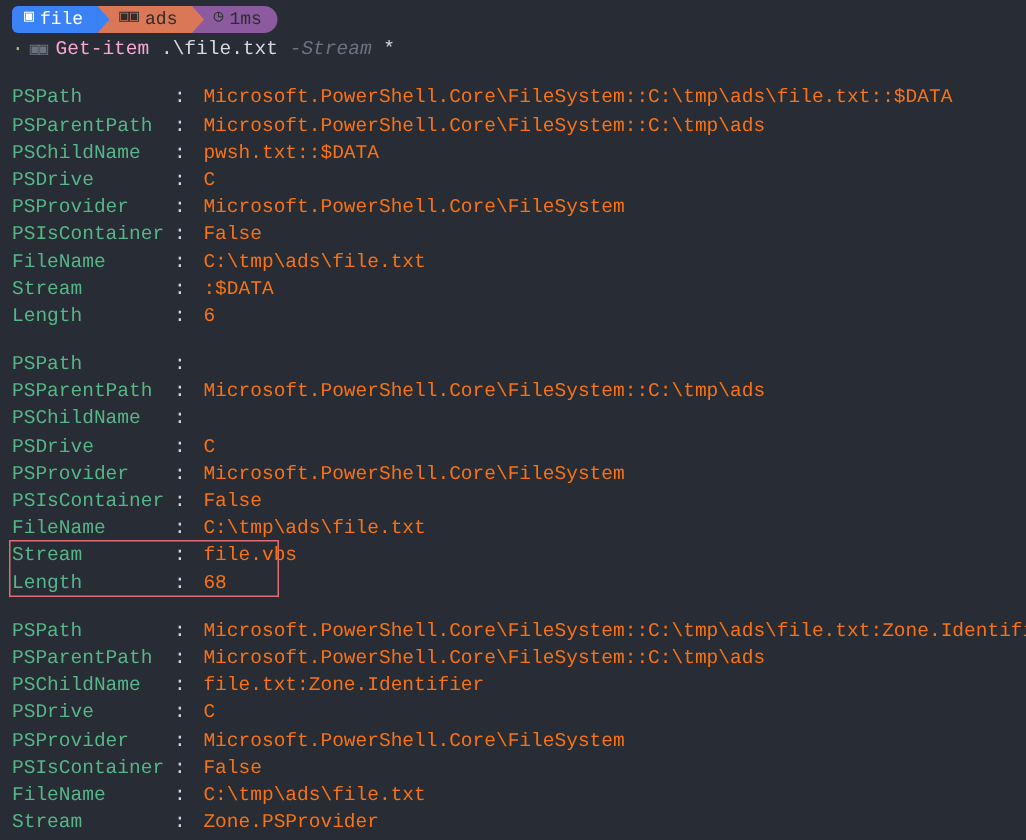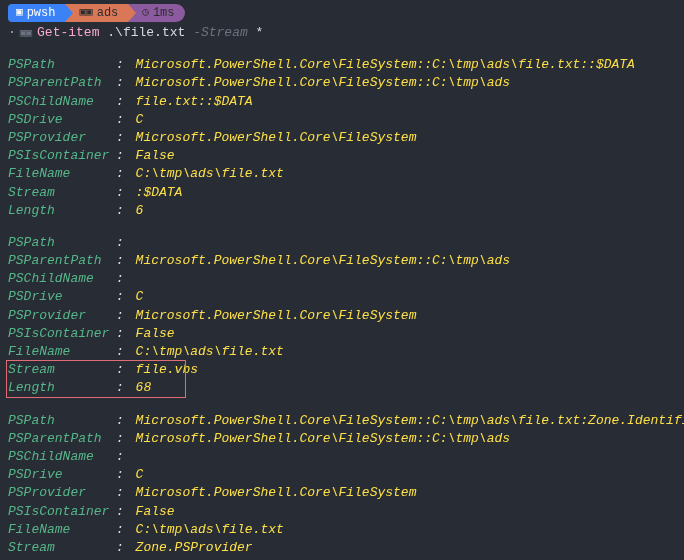--- a/index.html
+++ b/index.html
@@ -84,52 +84,51 @@
   }
   .cmd-yellow { color: #f9a8d4; }
   .cmd-white { color: #d7dae0; }
   .cmd-gray { color: #6b7280; font-style: italic; }
   .output {
     margin-top: 14px;
   }
   .block {
     margin-bottom: 14px;
     position: relative;
-    font-style: italic;
   }
   .row {
     display: flex;
     white-space: pre;
   }
   .key {
     color: #56b68a;
     display: inline-block;
     width: 108px;
     flex-shrink: 0;
   }
   .colon {
     color: #d7dae0;
     margin-right: 4px;
   }
-  .val-white { color: #fde047; }
+  .val-white { color: #f97316; }
   .highlight-box {
     position: absolute;
     border: 1px solid #e06c75;
     pointer-events: none;
   }
 </style>
 </head>
 <body>
 
 <div class="terminal">
 
   <div class="prompt-line">
     <span class="pill pill-blue">
       <span class="pill-icon">▣</span>
-      <span>pwsh</span>
+      <span>file</span>
     </span>
     <span class="pill pill-orange">
       <span class="pill-icon">▣▣</span>
       <span>ads</span>
     </span>
     <span class="pill pill-purple">
       <span class="pill-icon">◷</span>
       <span>1ms</span>
     </span>
   </div>
@@ -143,21 +142,21 @@
     <span>&nbsp;</span>
     <span class="cmd-gray">-Stream</span>
     <span>&nbsp;</span>
     <span class="cmd-white">*</span>
   </div>
 
   <div class="output" id="output">
       <div class="block">
         <div class="row"><span class="key">PSPath</span><span class="colon">:</span><span class="val-white"> Microsoft.PowerShell.Core\FileSystem::C:\tmp\ads\file.txt::$DATA</span></div>
         <div class="row"><span class="key">PSParentPath</span><span class="colon">:</span><span class="val-white"> Microsoft.PowerShell.Core\FileSystem::C:\tmp\ads</span></div>
-        <div class="row"><span class="key">PSChildName</span><span class="colon">:</span><span class="val-white"> file.txt::$DATA</span></div>
+        <div class="row"><span class="key">PSChildName</span><span class="colon">:</span><span class="val-white"> pwsh.txt::$DATA</span></div>
         <div class="row"><span class="key">PSDrive</span><span class="colon">:</span><span class="val-white"> C</span></div>
         <div class="row"><span class="key">PSProvider</span><span class="colon">:</span><span class="val-white"> Microsoft.PowerShell.Core\FileSystem</span></div>
         <div class="row"><span class="key">PSIsContainer</span><span class="colon">:</span><span class="val-white"> False</span></div>
         <div class="row"><span class="key">FileName</span><span class="colon">:</span><span class="val-white"> C:\tmp\ads\file.txt</span></div>
         <div class="row"><span class="key">Stream</span><span class="colon">:</span><span class="val-white"> :$DATA</span></div>
         <div class="row"><span class="key">Length</span><span class="colon">:</span><span class="val-white"> 6</span></div>
       </div>
       <div class="block">
         <div class="row"><span class="key">PSPath</span><span class="colon">:</span></div>
         <div class="row"><span class="key">PSParentPath</span><span class="colon">:</span><span class="val-white"> Microsoft.PowerShell.Core\FileSystem::C:\tmp\ads</span></div>
@@ -166,21 +165,21 @@
         <div class="row"><span class="key">PSProvider</span><span class="colon">:</span><span class="val-white"> Microsoft.PowerShell.Core\FileSystem</span></div>
         <div class="row"><span class="key">PSIsContainer</span><span class="colon">:</span><span class="val-white"> False</span></div>
         <div class="row"><span class="key">FileName</span><span class="colon">:</span><span class="val-white"> C:\tmp\ads\file.txt</span></div>
         <div class="row"><span class="key">Stream</span><span class="colon">:</span><span class="val-white"> file.vbs</span></div>
         <div class="row"><span class="key">Length</span><span class="colon">:</span><span class="val-white"> 68</span></div>
         <div class="highlight-box" style="top: 126.4px; left: -2px; width: 180px; height: 37.4px;"></div>
       </div>
       <div class="block">
         <div class="row"><span class="key">PSPath</span><span class="colon">:</span><span class="val-white"> Microsoft.PowerShell.Core\FileSystem::C:\tmp\ads\file.txt:Zone.Identifier</span></div>
         <div class="row"><span class="key">PSParentPath</span><span class="colon">:</span><span class="val-white"> Microsoft.PowerShell.Core\FileSystem::C:\tmp\ads</span></div>
-        <div class="row"><span class="key">PSChildName</span><span class="colon">:</span></div>
+        <div class="row"><span class="key">PSChildName</span><span class="colon">:</span><span class="val-white"> file.txt:Zone.Identifier</span></div>
         <div class="row"><span class="key">PSDrive</span><span class="colon">:</span><span class="val-white"> C</span></div>
         <div class="row"><span class="key">PSProvider</span><span class="colon">:</span><span class="val-white"> Microsoft.PowerShell.Core\FileSystem</span></div>
         <div class="row"><span class="key">PSIsContainer</span><span class="colon">:</span><span class="val-white"> False</span></div>
         <div class="row"><span class="key">FileName</span><span class="colon">:</span><span class="val-white"> C:\tmp\ads\file.txt</span></div>
         <div class="row"><span class="key">Stream</span><span class="colon">:</span><span class="val-white"> Zone.PSProvider</span></div>
         <div class="row"><span class="key">Length</span><span class="colon">:</span><span class="val-white"> 25</span></div>
       </div>
     </div>
 
 </div>

